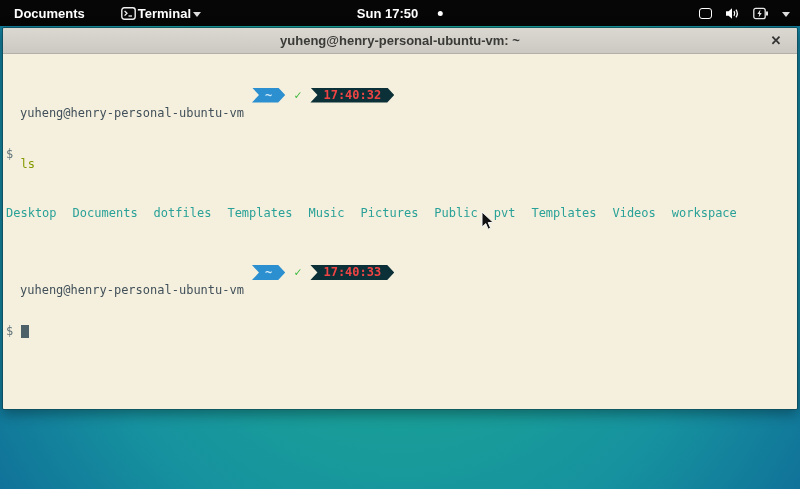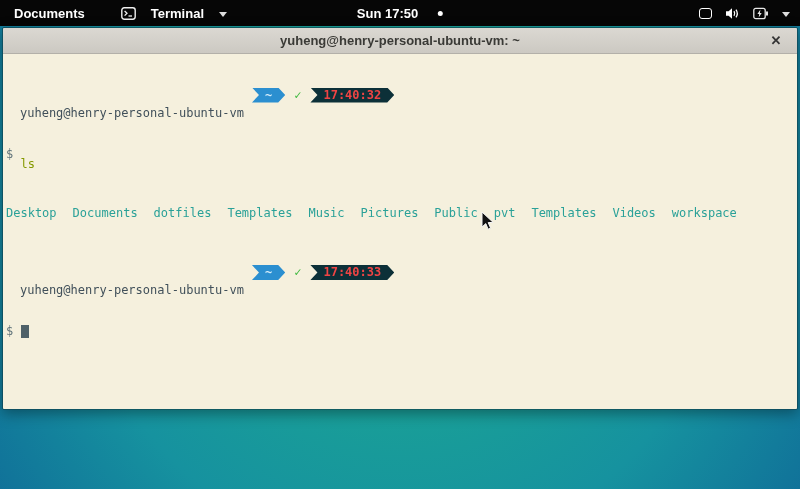--- a/index.html
+++ b/index.html
@@ -12,21 +12,21 @@
 
   
   .topbar {
     position:absolute; top:0; left:0; width:800px; height:26px;
     background:#060606; color:#fff;
     display:flex; align-items:center;
     padding:0 10px;
     font-size:13px; font-weight:600;
   }
   .activities { padding:0 4px; cursor:pointer; }
-  .appmenu { display:flex; align-items:center; gap:15px; margin-left:32px; cursor:pointer; }
+  .appmenu { display:flex; align-items:center; gap:2px; margin-left:32px; cursor:pointer; }
   .caret-down {
     width:0; height:0; border-left:4px solid transparent; border-right:4px solid transparent;
     border-top:5px solid #ddd; display:inline-block; margin-top:2px;
   }
   .clock {
     position:absolute; left:50%; transform:translateX(-50%);
     display:flex; align-items:center; gap:20px; cursor:pointer;
   }
   .notif-dot { width:5px; height:5px; border-radius:50%; background:#fff; display:inline-block; }
   .tray { margin-left:auto; display:flex; align-items:center; gap:13px; cursor:pointer; }

